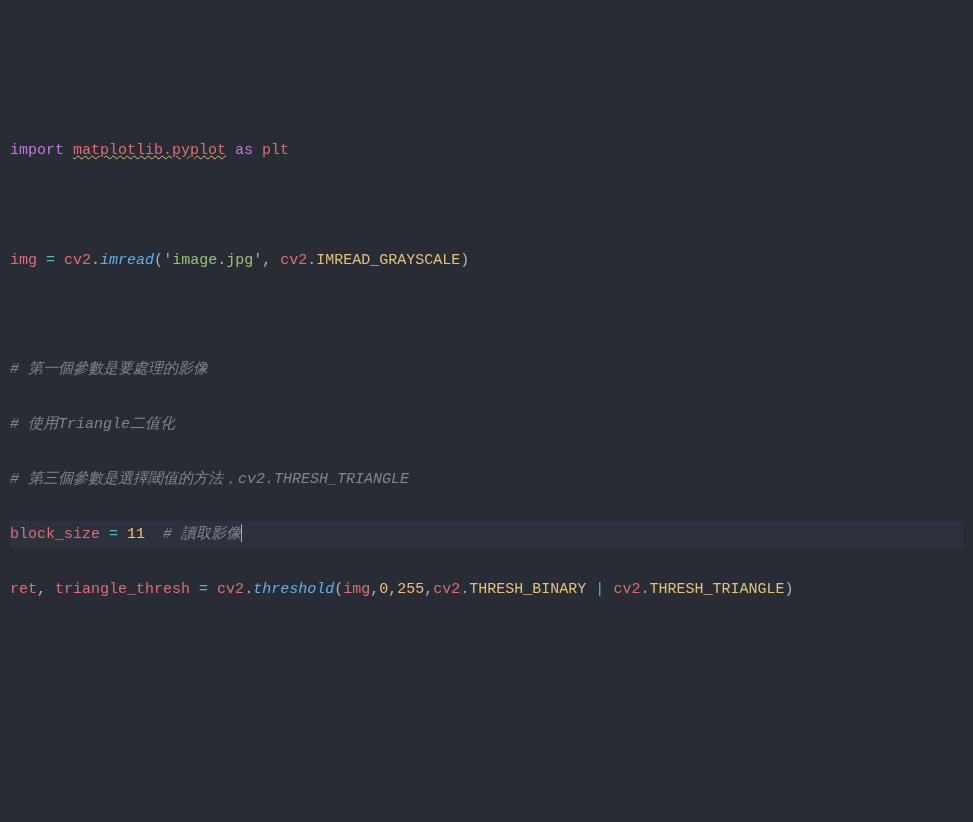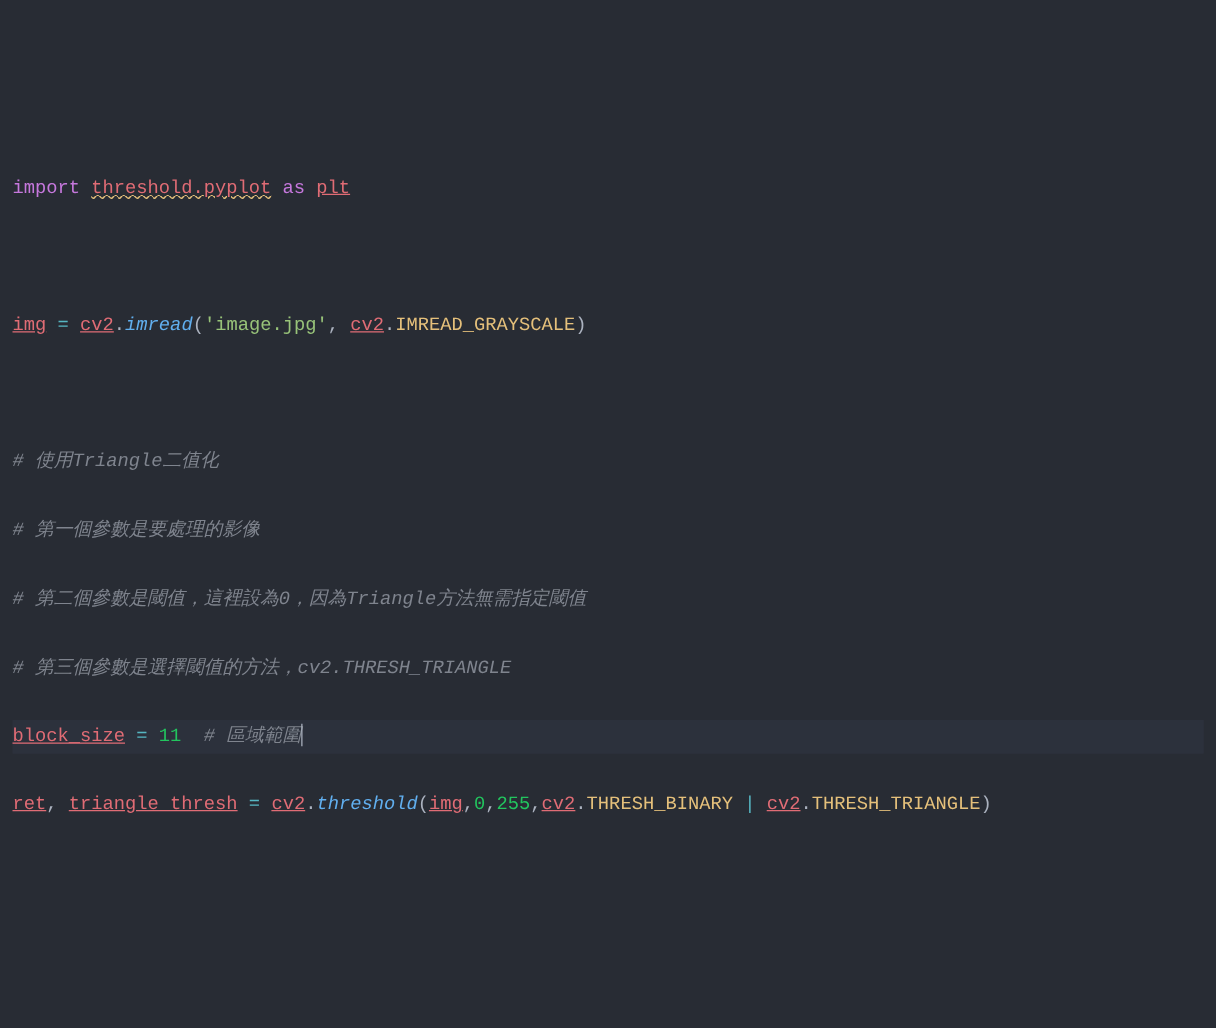--- a/index.html
+++ b/index.html
@@ -10,53 +10,52 @@
     line-height: 27.4px;
     color: #abb2bf;
     padding: 0 10px;
     white-space: pre;
     overflow-x: auto;
   }
   .line { display: block; min-height: 27.4px; }
   .line.highlight { background: #2c313c; }
   .kw { color: #c678dd; }        
   .mod { color: #e06c75; text-decoration: underline wavy #e5c07b; text-decoration-thickness: 1px; } 
-  .var { color: #e06c75; text-decoration: underline; }       
+  .var { color: #e06c75; }       
   .op { color: #abb2bf; }        
   .func { color: #61afef; font-style: italic; }      
   .str { color: #98c379; }       
-  .num { color: #22c55e; }       
+  .num { color: #fdba74; }       
   .cmt { color: #7f848e; font-style: italic; } 
   .attr { color: #e5c07b; margin-top: 16px; }      
   .eq { color: #56b6c2; }        
   .pipe { color: #56b6c2; }
   .cursor {
     display: inline-block;
     width: 1px;
     height: 18px;
     background: #abb2bf;
     vertical-align: middle;
     margin-bottom: 2px;
   }
 </style>
 </head>
 <body>
 
 
 
 <div id="editor">
-<span class="line"><span class="kw">import </span><span class="mod">threshold.pyplot</span><span class="kw"> as </span><span class="var">plt</span></span>
+<span class="line"><span class="kw">import </span><span class="mod">matplotlib.pyplot</span><span class="kw"> as </span><span class="var">plt</span></span>
 <span class="line">&nbsp;</span>
 <span class="line"><span class="var">img</span><span class="op"> </span><span class="eq">=</span><span class="op"> </span><span class="var">cv2</span><span class="op">.</span><span class="func">imread</span><span class="op">(</span><span class="str">'image.jpg'</span><span class="op">, </span><span class="var">cv2</span><span class="op">.</span><span class="attr">IMREAD_GRAYSCALE</span><span class="op">)</span></span>
 <span class="line">&nbsp;</span>
+<span class="line"><span class="cmt"># 第一個參數是要處理的影像</span></span>
 <span class="line"><span class="cmt"># 使用Triangle二值化</span></span>
-<span class="line"><span class="cmt"># 第一個參數是要處理的影像</span></span>
-<span class="line"><span class="cmt"># 第二個參數是閾值，這裡設為0，因為Triangle方法無需指定閾值</span></span>
 <span class="line"><span class="cmt"># 第三個參數是選擇閾值的方法，cv2.THRESH_TRIANGLE</span></span>
-<span class="line highlight"><span class="var">block_size</span><span class="op"> </span><span class="eq">=</span><span class="op"> </span><span class="num">11</span><span class="op">  </span><span class="cmt"># 區域範圍</span><span class="cursor"></span></span>
+<span class="line highlight"><span class="var">block_size</span><span class="op"> </span><span class="eq">=</span><span class="op"> </span><span class="num">11</span><span class="op">  </span><span class="cmt"># 讀取影像</span><span class="cursor"></span></span>
 <span class="line"><span class="var">ret</span><span class="op">, </span><span class="var">triangle_thresh</span><span class="op"> </span><span class="eq">=</span><span class="op"> </span><span class="var">cv2</span><span class="op">.</span><span class="func">threshold</span><span class="op">(</span><span class="var">img</span><span class="op">,</span><span class="num">0</span><span class="op">,</span><span class="num">255</span><span class="op">,</span><span class="var">cv2</span><span class="op">.</span><span class="attr">THRESH_BINARY</span><span class="op"> </span><span class="pipe">|</span><span class="op"> </span><span class="var">cv2</span><span class="op">.</span><span class="attr">THRESH_TRIANGLE</span><span class="op">)</span></span>
 
 
 
 
 
 
 
 
 

